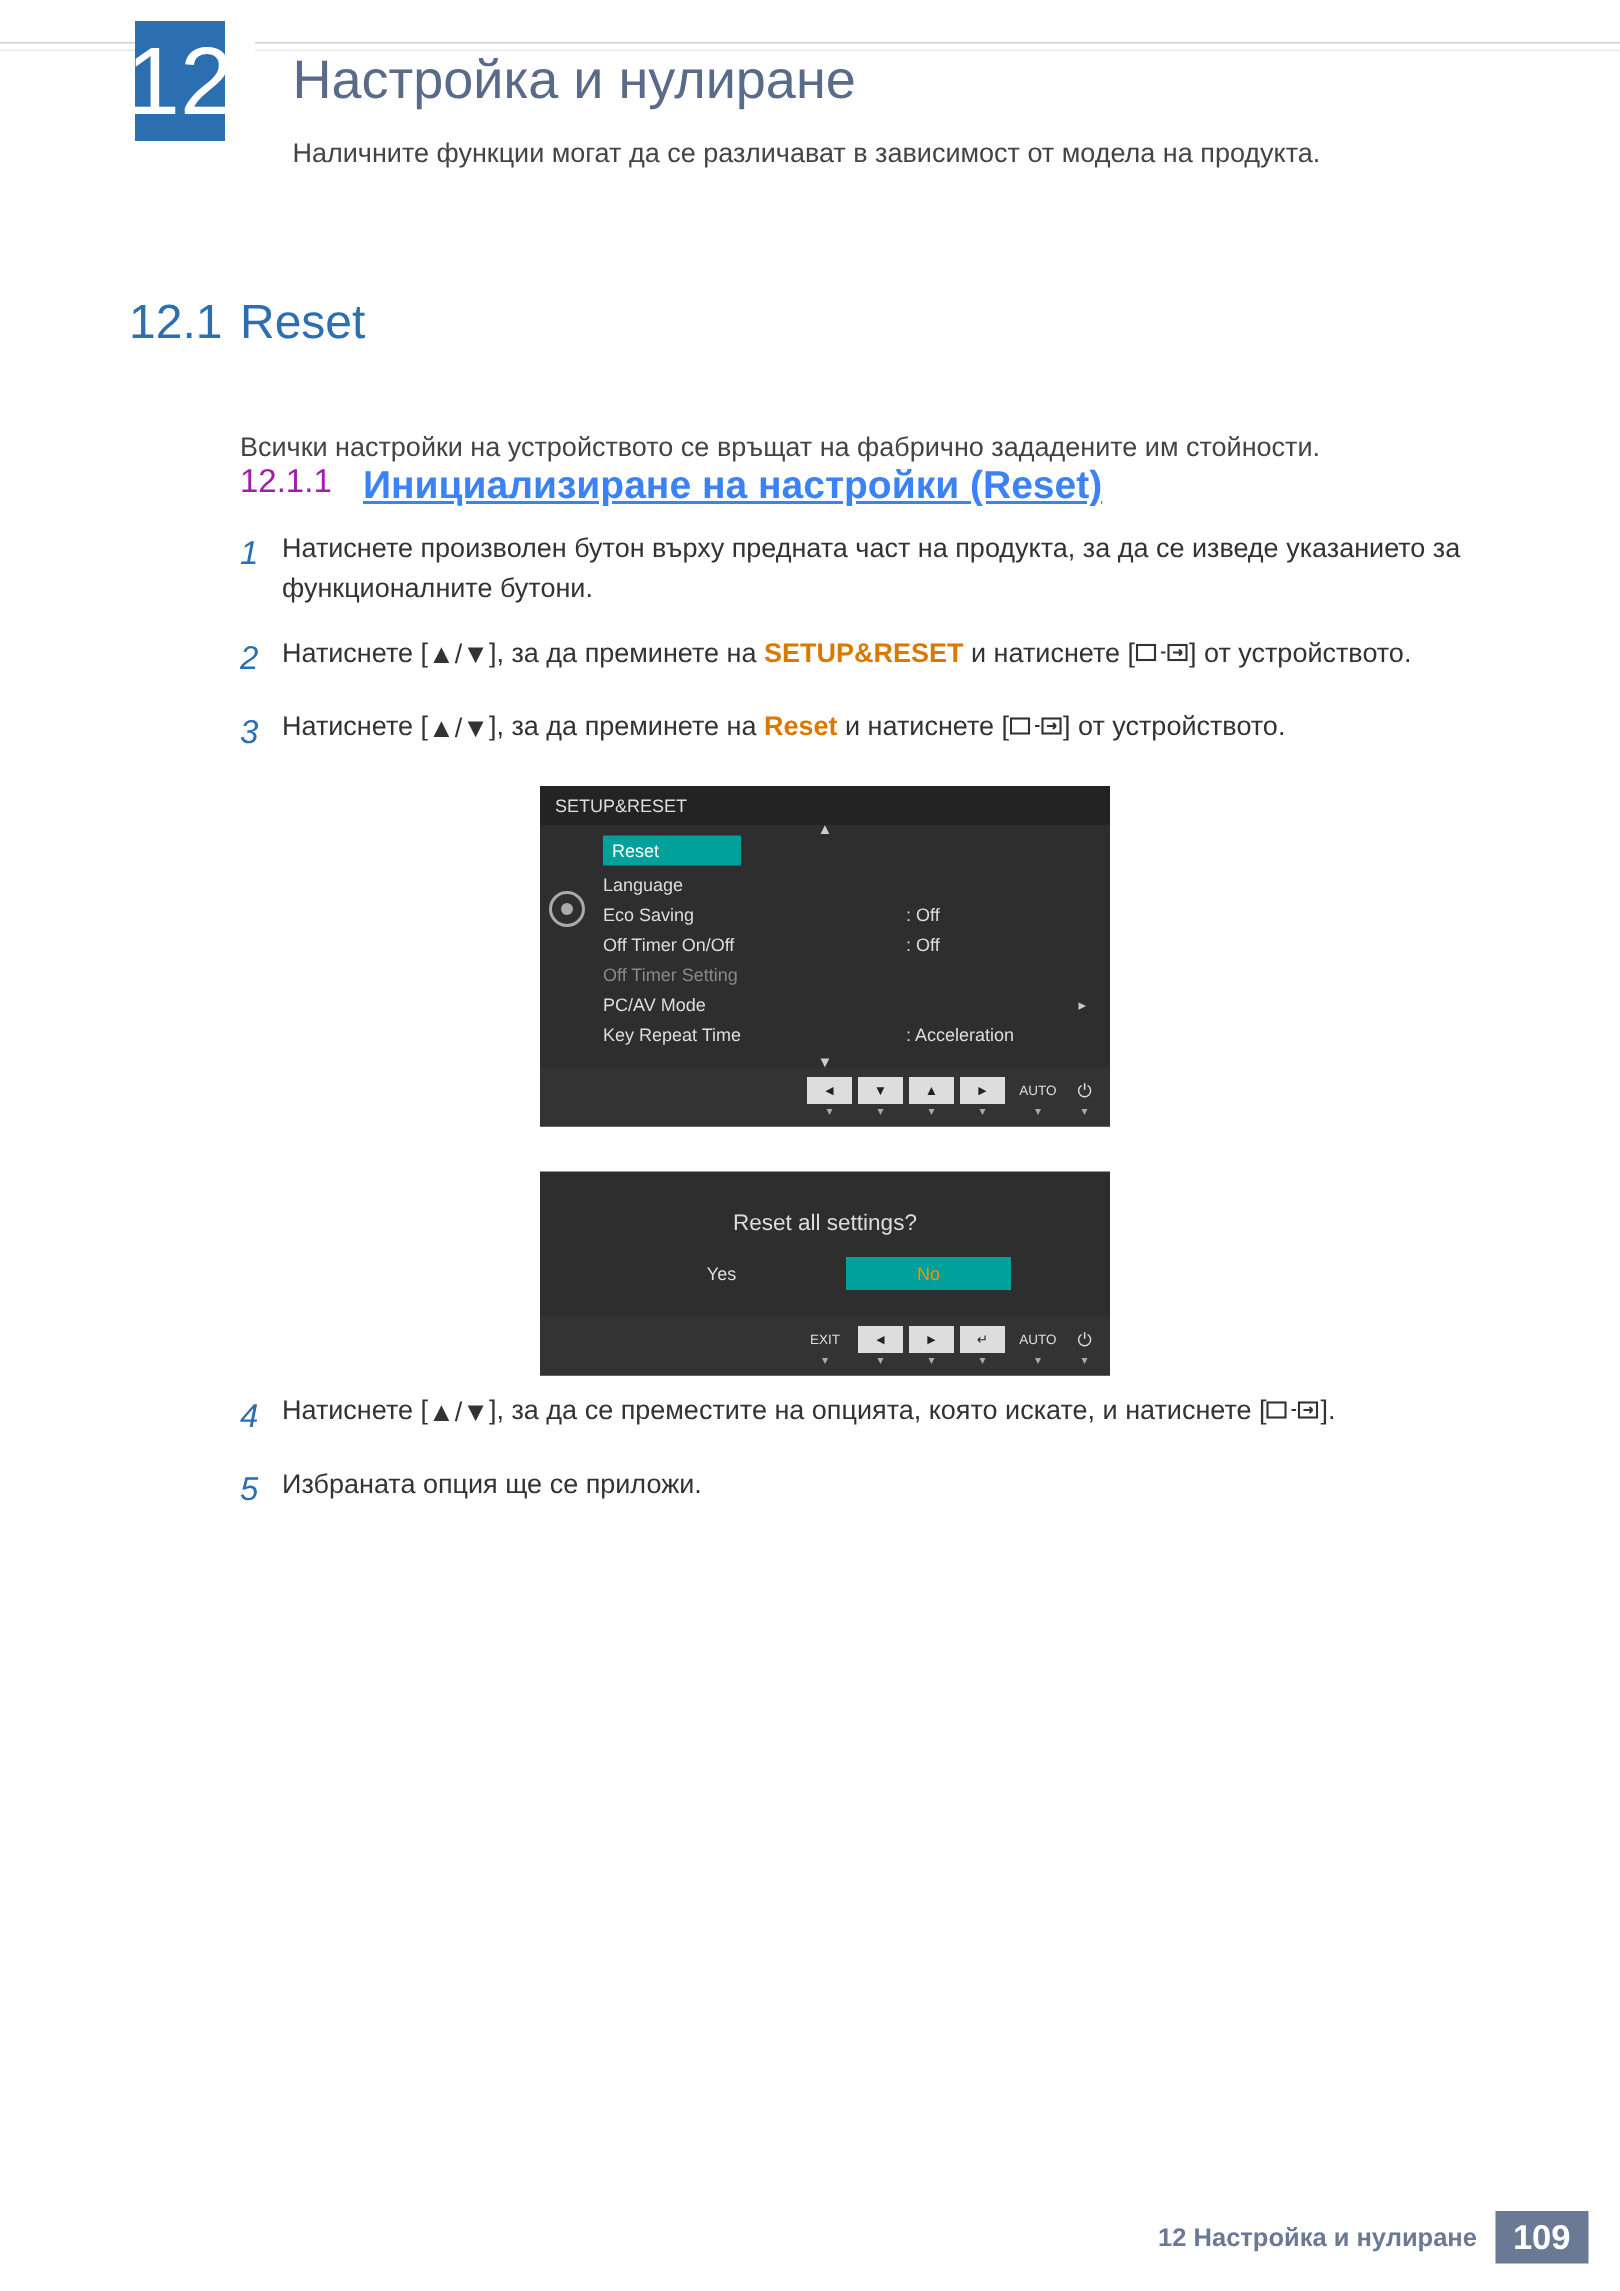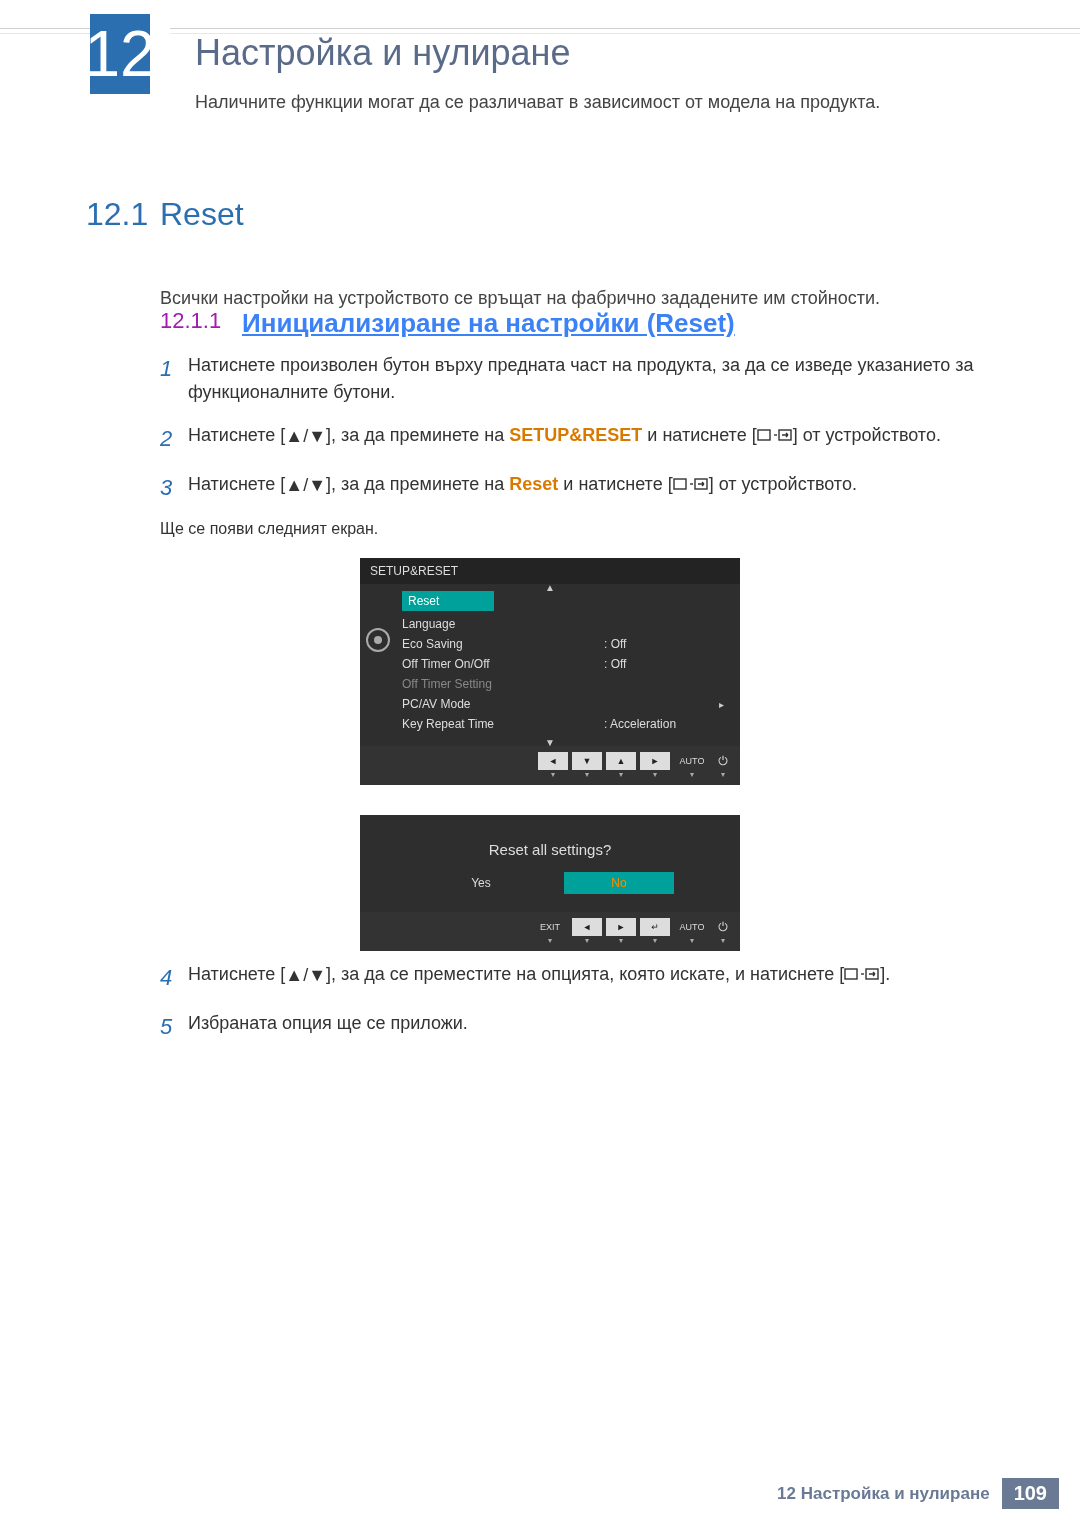--- a/index.html
+++ b/index.html
@@ -177,21 +177,21 @@
     position:absolute;
     bottom:18px;
     left:0; right:0;
     display:flex;
     justify-content:flex-end;
     align-items:center;
     padding-right:21px;
     gap:12px;
   }
   .footer .ftext { color:#6a7a95; font-size:17px; font-weight:600;}
-  .footer .pnum { background:#6a7a95; color:#fff; font-size:20px; font-weight:bold; padding:4px 12px;}
+  .footer .pnum { background:#6a7a95; color:#fff; font-size:23px; font-weight:bold; padding:4px 12px;}
 </style>
 </head>
 <body>
 
 <div class="top-rules">
   <div class="line1"></div>
     <div class="line2"></div>
 </div>
 
 <div class="chapter-badge">
@@ -231,21 +231,20 @@
     <div class="n">3</div>
     <div class="t">
       <span>Натиснете [</span><span class="icon-inline">▲/▼</span><span>], за да преминете на </span><span class="orange">Reset</span><span> и натиснете [</span><span class="icon-inline"><svg width="36" height="14" viewBox="0 0 36 14">
             <rect x="1" y="2" width="12" height="10" fill="none" stroke="#333" stroke-width="1.4"></rect>
             <path d="M17 7 h3" stroke="#333" stroke-width="1.4"></path>
             <rect x="22" y="2" width="12" height="10" fill="none" stroke="#333" stroke-width="1.4"></rect>
             <path d="M25 7 h6 M31 7 l-2 -2 M31 7 l-2 2" stroke="#333" stroke-width="1.4" fill="none"></path>
           </svg></span><span>] от устройството.</span>
     </div>
   </div>
-  <div class="sub">Ще се появи следният екран.</div>
 
   <div class="osd-wrap">
     <div class="osd">
       <div class="osd-hdr">SETUP&amp;RESET</div>
       <div class="osd-body">
         <span class="arrow-up">▲</span>
         <div class="osd-iconcol">
             <div class="gear"></div>
           </div>
         <div class="osd-list">

